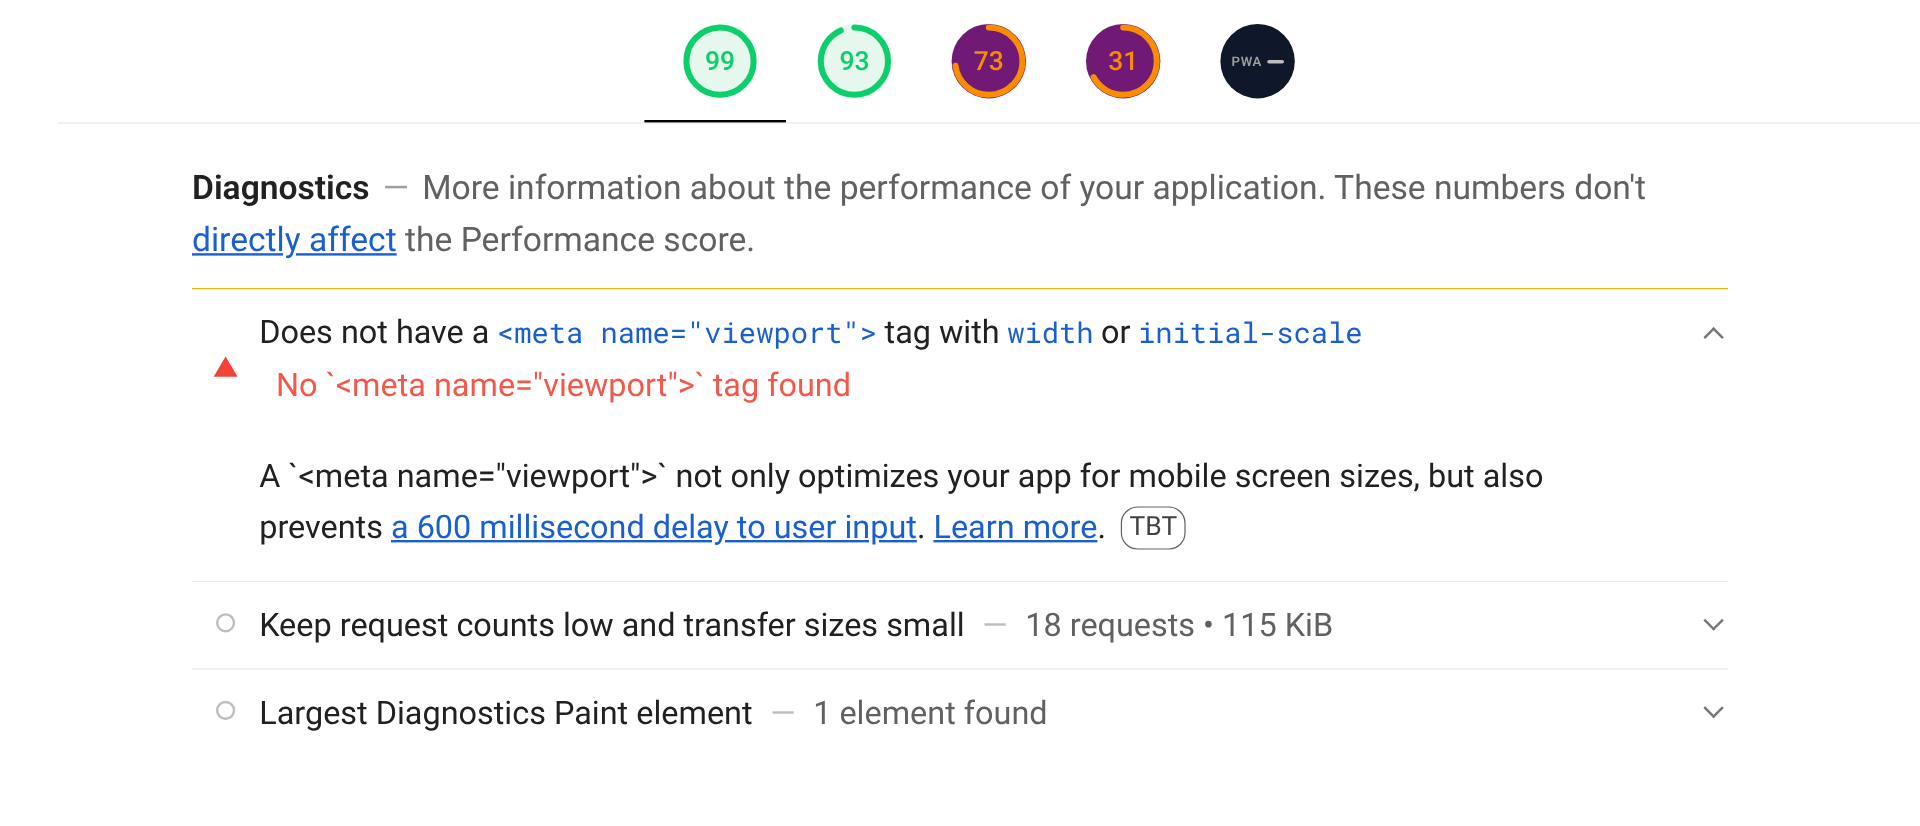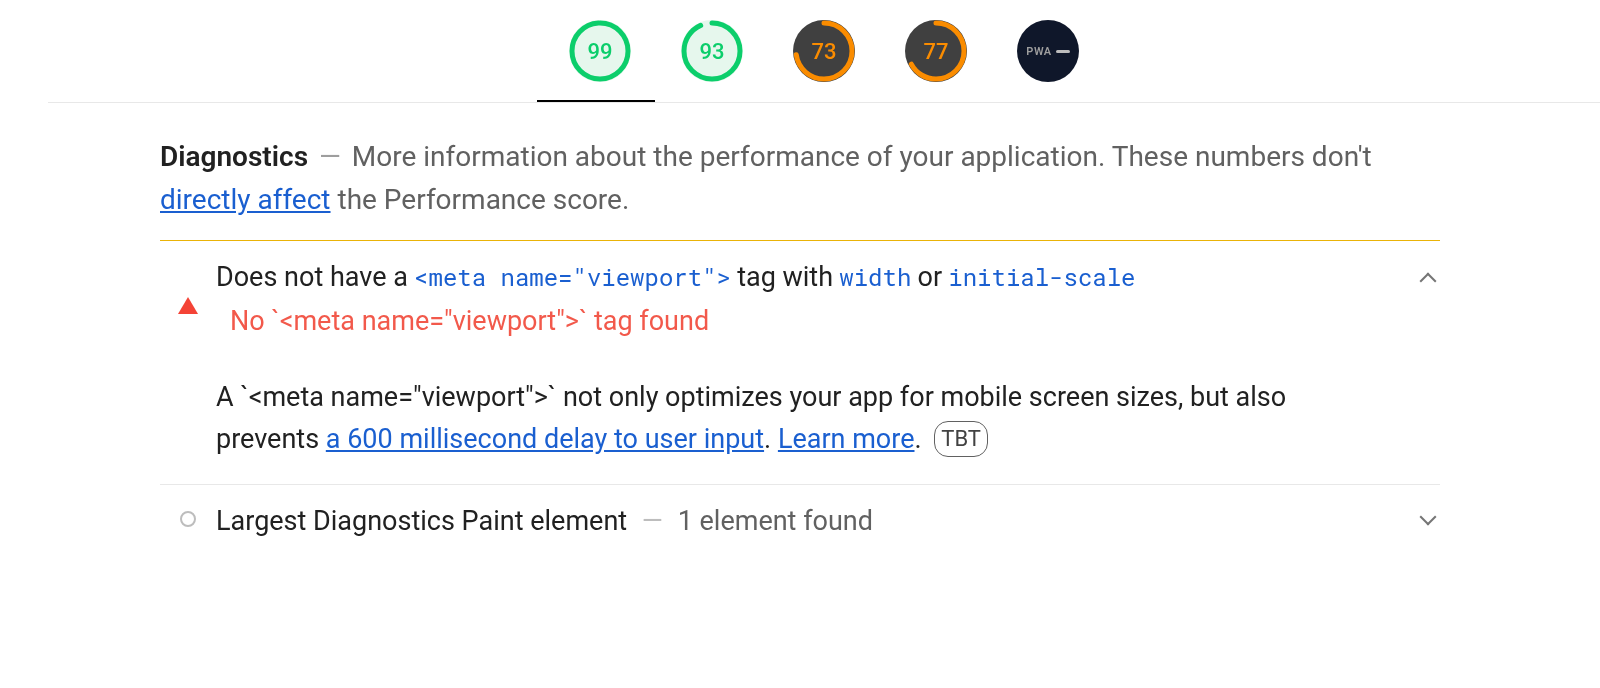--- a/index.html
+++ b/index.html
@@ -26,21 +26,21 @@
     border-radius: 50%;
     display: flex;
     align-items: center;
     justify-content: center;
     font-weight: 500;
     font-size: 22px;
     position: relative;
   }
   .gauge svg { position: absolute; top: 0; left: 0; transform: rotate(-90deg); }
   .gauge-green { color: #0cce6b; background: #e6f7ed; }
-  .gauge-orange { color: #fa8c00; background: #404040; }
+  .gauge-orange { color: #fa8c00; background: #701a75; }
   .gauge-pwa {
     background: #0f172a;
     color: #9e9e9e;
     font-size: 11px;
     font-weight: 600;
     flex-direction: row;
     gap: 4px;
   }
   .pwa-dash { width: 14px; height: 3px; background: #bdbdbd; border-radius:2px; }
   .tab-indicator {
@@ -92,21 +92,21 @@
   <div class="gauge gauge-orange">
     <svg width="62" height="62">
         <circle cx="31" cy="31" r="28" fill="none" stroke="#fa8c00" stroke-width="5" stroke-dasharray="128 176" stroke-linecap="round"></circle>
       </svg>
     <span>73</span>
   </div>
   <div class="gauge gauge-orange">
     <svg width="62" height="62">
         <circle cx="31" cy="31" r="28" fill="none" stroke="#fa8c00" stroke-width="5" stroke-dasharray="118 176" stroke-linecap="round"></circle>
       </svg>
-    <span>77</span>
+    <span>31</span>
   </div>
   <div class="gauge gauge-pwa">
     <span style="letter-spacing:0.5px;">PWA</span>
     <span class="pwa-dash"></span>
   </div>
   <div class="tab-indicator" style="left:489px; width:118px;"></div>
 </div>
 
 <div class="content">
 
@@ -135,20 +135,33 @@
         <a href="#" class="link">a 600 millisecond delay to user input</a><span>.</span>
         <a href="#" class="link">Learn more</a><span>.</span>
         <span class="tbt-badge">TBT</span>
       </div>
     </div>
     <div class="chev-col">
         <span class="chev up"></span>
       </div>
   </div>
 
+  <div class="audit">
+    <div class="icon-col">
+        <div class="circle-gray"></div>
+      </div>
+    <div class="audit-body audit-summary">
+      <span class="t">Keep request counts low and transfer sizes small</span>
+      <span class="dash">—</span>
+      <span>18 requests • 115 KiB</span>
+    </div>
+    <div class="chev-col">
+        <span class="chev"></span>
+      </div>
+  </div>
 
   <div class="audit" style="border-bottom:none;">
     <div class="icon-col">
         <div class="circle-gray"></div>
       </div>
     <div class="audit-body audit-summary">
       <span class="t">Largest Diagnostics Paint element</span>
       <span class="dash">—</span>
       <span>1 element found</span>
     </div>

